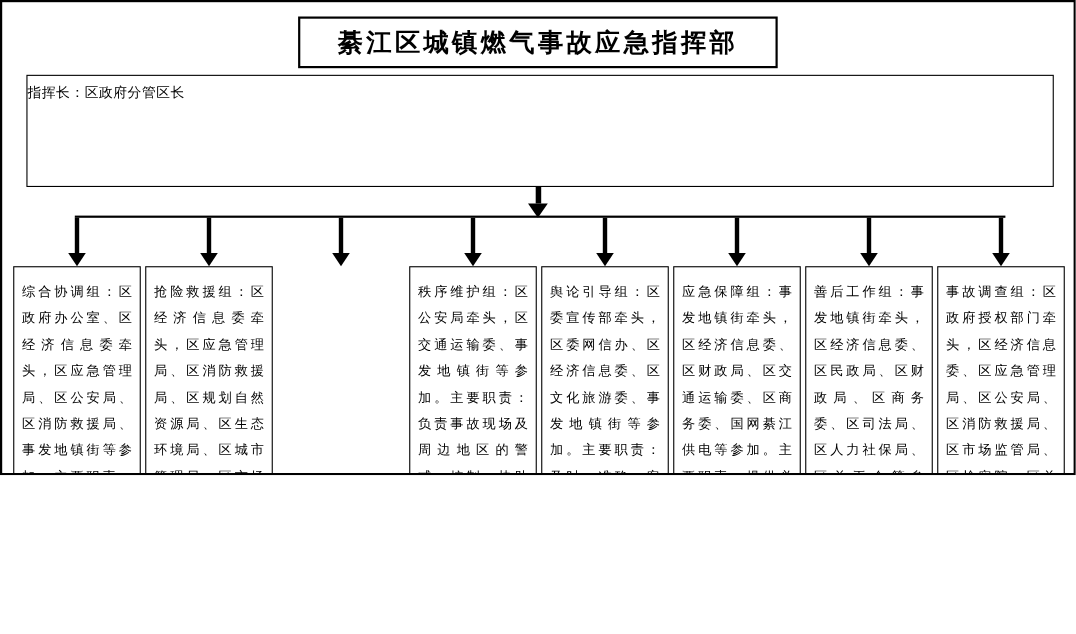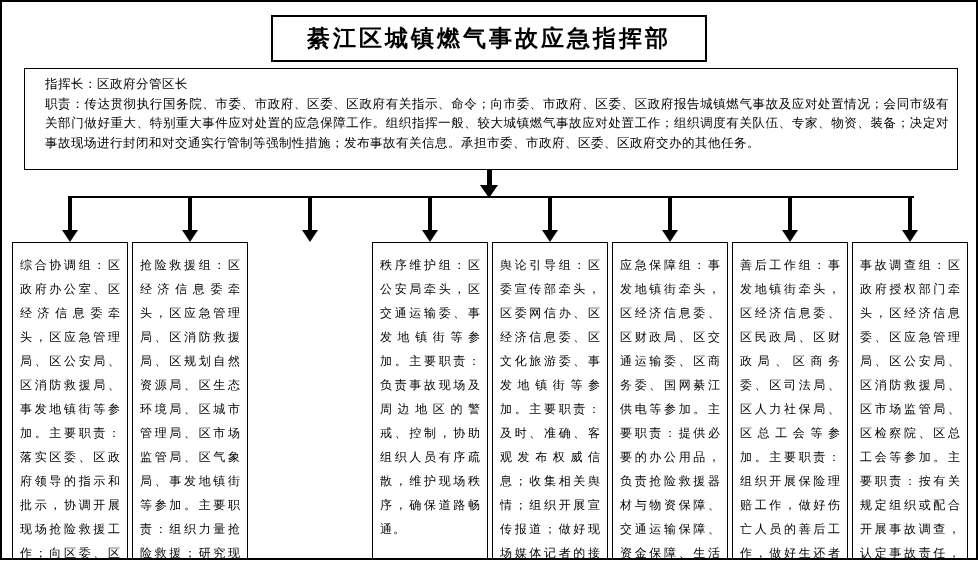--- a/index.html
+++ b/index.html
@@ -1,30 +1,30 @@
 <!DOCTYPE html>
 <html><head>
 <meta charset="utf-8">
 <style>
   html,body{margin:0;padding:0;background:#fff;}
   .frame{
-    position:relative;width:978px;height:560px;box-sizing:border-box;
+    position:relative;width:978px;height:432px;box-sizing:border-box;
     border:2px solid #000;background:#fff;overflow:hidden;
     font-family:"DejaVu Serif","Liberation Serif",serif;color:#000;
   }
   .title-box{
     position:absolute;top:13px;left:50%;transform:translateX(-50%);
     border:2px solid #000;background:#fff;
     padding:6px 34px;white-space:nowrap;
     font-size:23px;font-weight:bold;letter-spacing:3px;text-align:center;
   }
   .header-box{
     position:absolute;top:66px;left:22px;width:934px;height:102px;
     box-sizing:border-box;border:1px solid #000;background:#fff;
-    padding:5px 8px 0 20px;
+    padding:5px 8px 0 0;
     font-size:12.5px;line-height:19.5px;letter-spacing:0.5px;
   }
   .header-line{text-align:justify;}
   .center-arrow{
     position:absolute;top:168px;left:50%;transform:translateX(-50%);
     display:flex;flex-direction:column;align-items:center;
   }
   .center-arrow .shaft{width:5px;height:15px;background:#000;}
   .center-arrow .head{
     width:0;height:0;border-left:9px solid transparent;
@@ -55,21 +55,20 @@
 </style>
 </head>
 <body>
 
 <div class="frame">
 
   <div class="title-box">綦江区城镇燃气事故应急指挥部</div>
 
   <div class="header-box">
     <div class="header-line">指挥长：区政府分管区长</div>
-    <div class="header-line">职责：传达贯彻执行国务院、市委、市政府、区委、区政府有关指示、命令；向市委、市政府、区委、区政府报告城镇燃气事故及应对处置情况；会同市级有关部门做好重大、特别重大事件应对处置的应急保障工作。组织指挥一般、较大城镇燃气事故应对处置工作；组织调度有关队伍、专家、物资、装备；决定对事故现场进行封闭和对交通实行管制等强制性措施；发布事故有关信息。承担市委、市政府、区委、区政府交办的其他任务。</div>
   </div>
 
   <div class="center-arrow">
     <div class="shaft"></div>
     <div class="head"></div>
   </div>
 
   <div class="hline"></div>
 
   <div class="groups-row">

